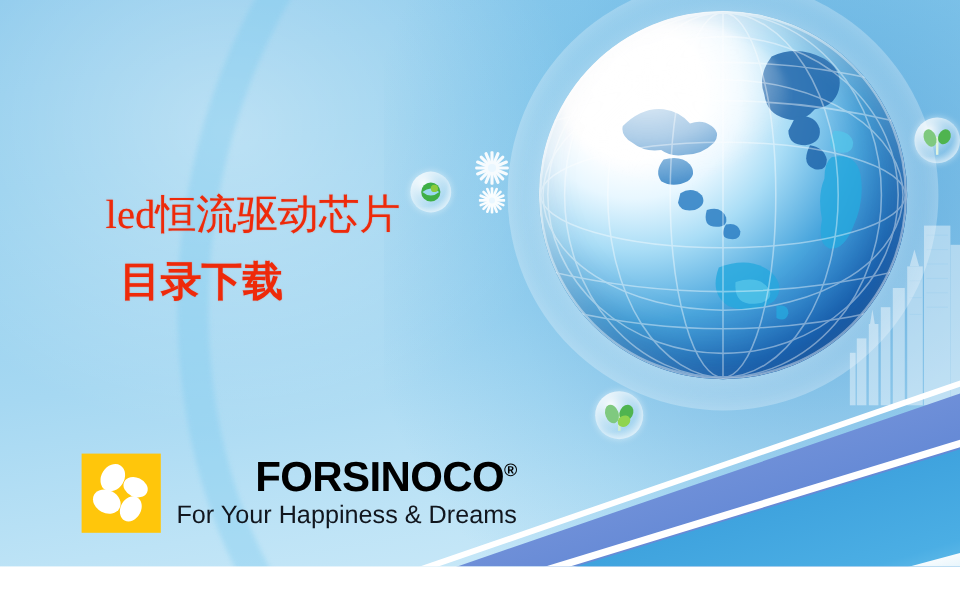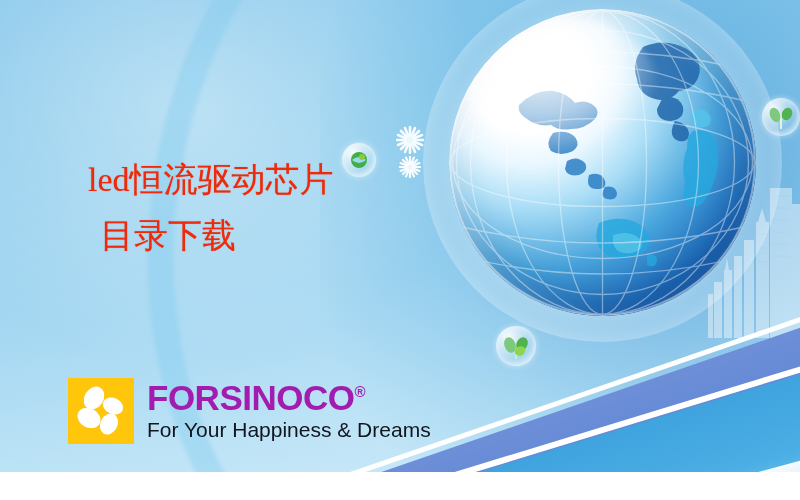--- a/index.html
+++ b/index.html
@@ -124,32 +124,33 @@
   
   .headline{
     position:absolute;left:88px;top:163px;
     color:#EE2A0A;
     font-size:34px;line-height:1.00;
     font-family:"Liberation Serif","DejaVu Serif",serif;
     white-space:nowrap;
     text-shadow:0 0 1px rgba(238,42,10,.5);
   }
   .headline .l1{display:block;}
-  .headline .l2{display:block;margin-top:22px;margin-left:12px;}
+  .headline .l2{display:block;margin-top:22px;margin-left:12px;font-weight:bold;}
 
   
   .logo{position:absolute;left:68px;top:378px;display:flex;align-items:flex-start;}
   .logo-mark{
     width:66px;height:66px;background:#FFC60B;flex:0 0 auto;position:relative;
   }
   .logo-text{margin-left:13px;padding-top:2px;}
   .logo-name{
-    color:#a21caf;font-weight:700;font-size:35px;line-height:1;
+    color:#000000;font-weight:700;font-size:35px;line-height:1;
     letter-spacing:-0.5px;font-family:"Liberation Sans",sans-serif;
     white-space:nowrap;
+    text-align:right;
   }
   .logo-name sup{font-size:15px;vertical-align:super;font-weight:700;}
   .logo-tag{
     color:#11161E;font-size:21px;line-height:1.1;margin-top:3px;
     font-family:"Liberation Sans",sans-serif;white-space:nowrap;
   }
 </style>
 </head>
 <body>
 

